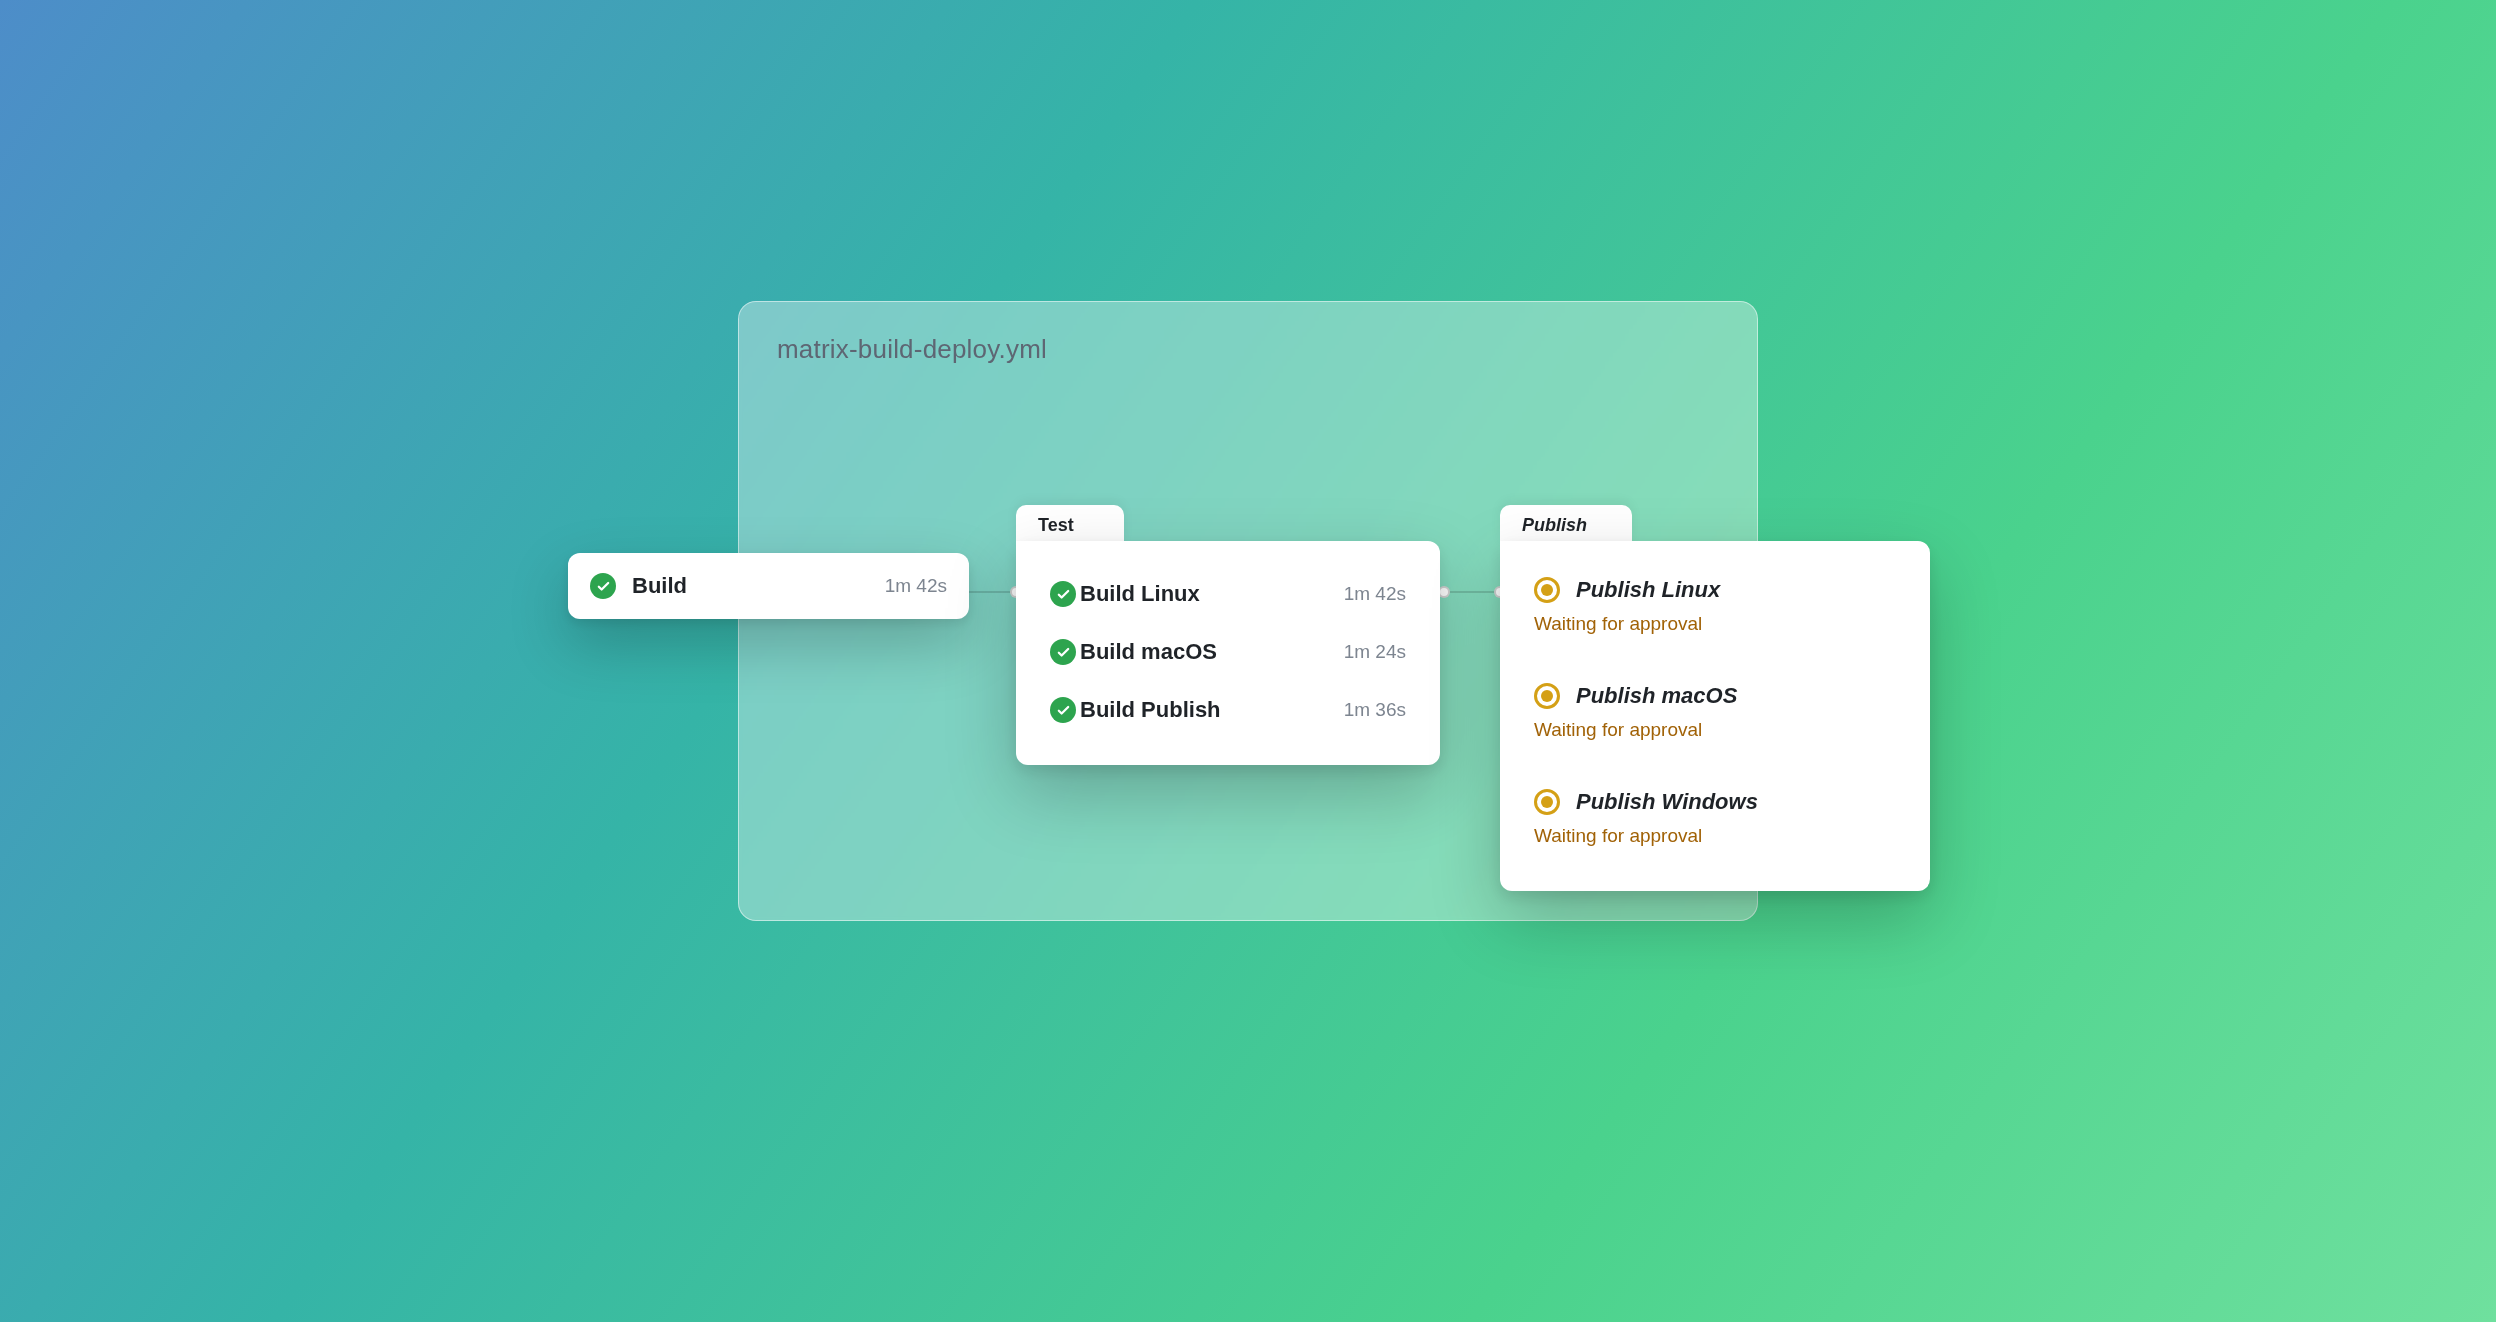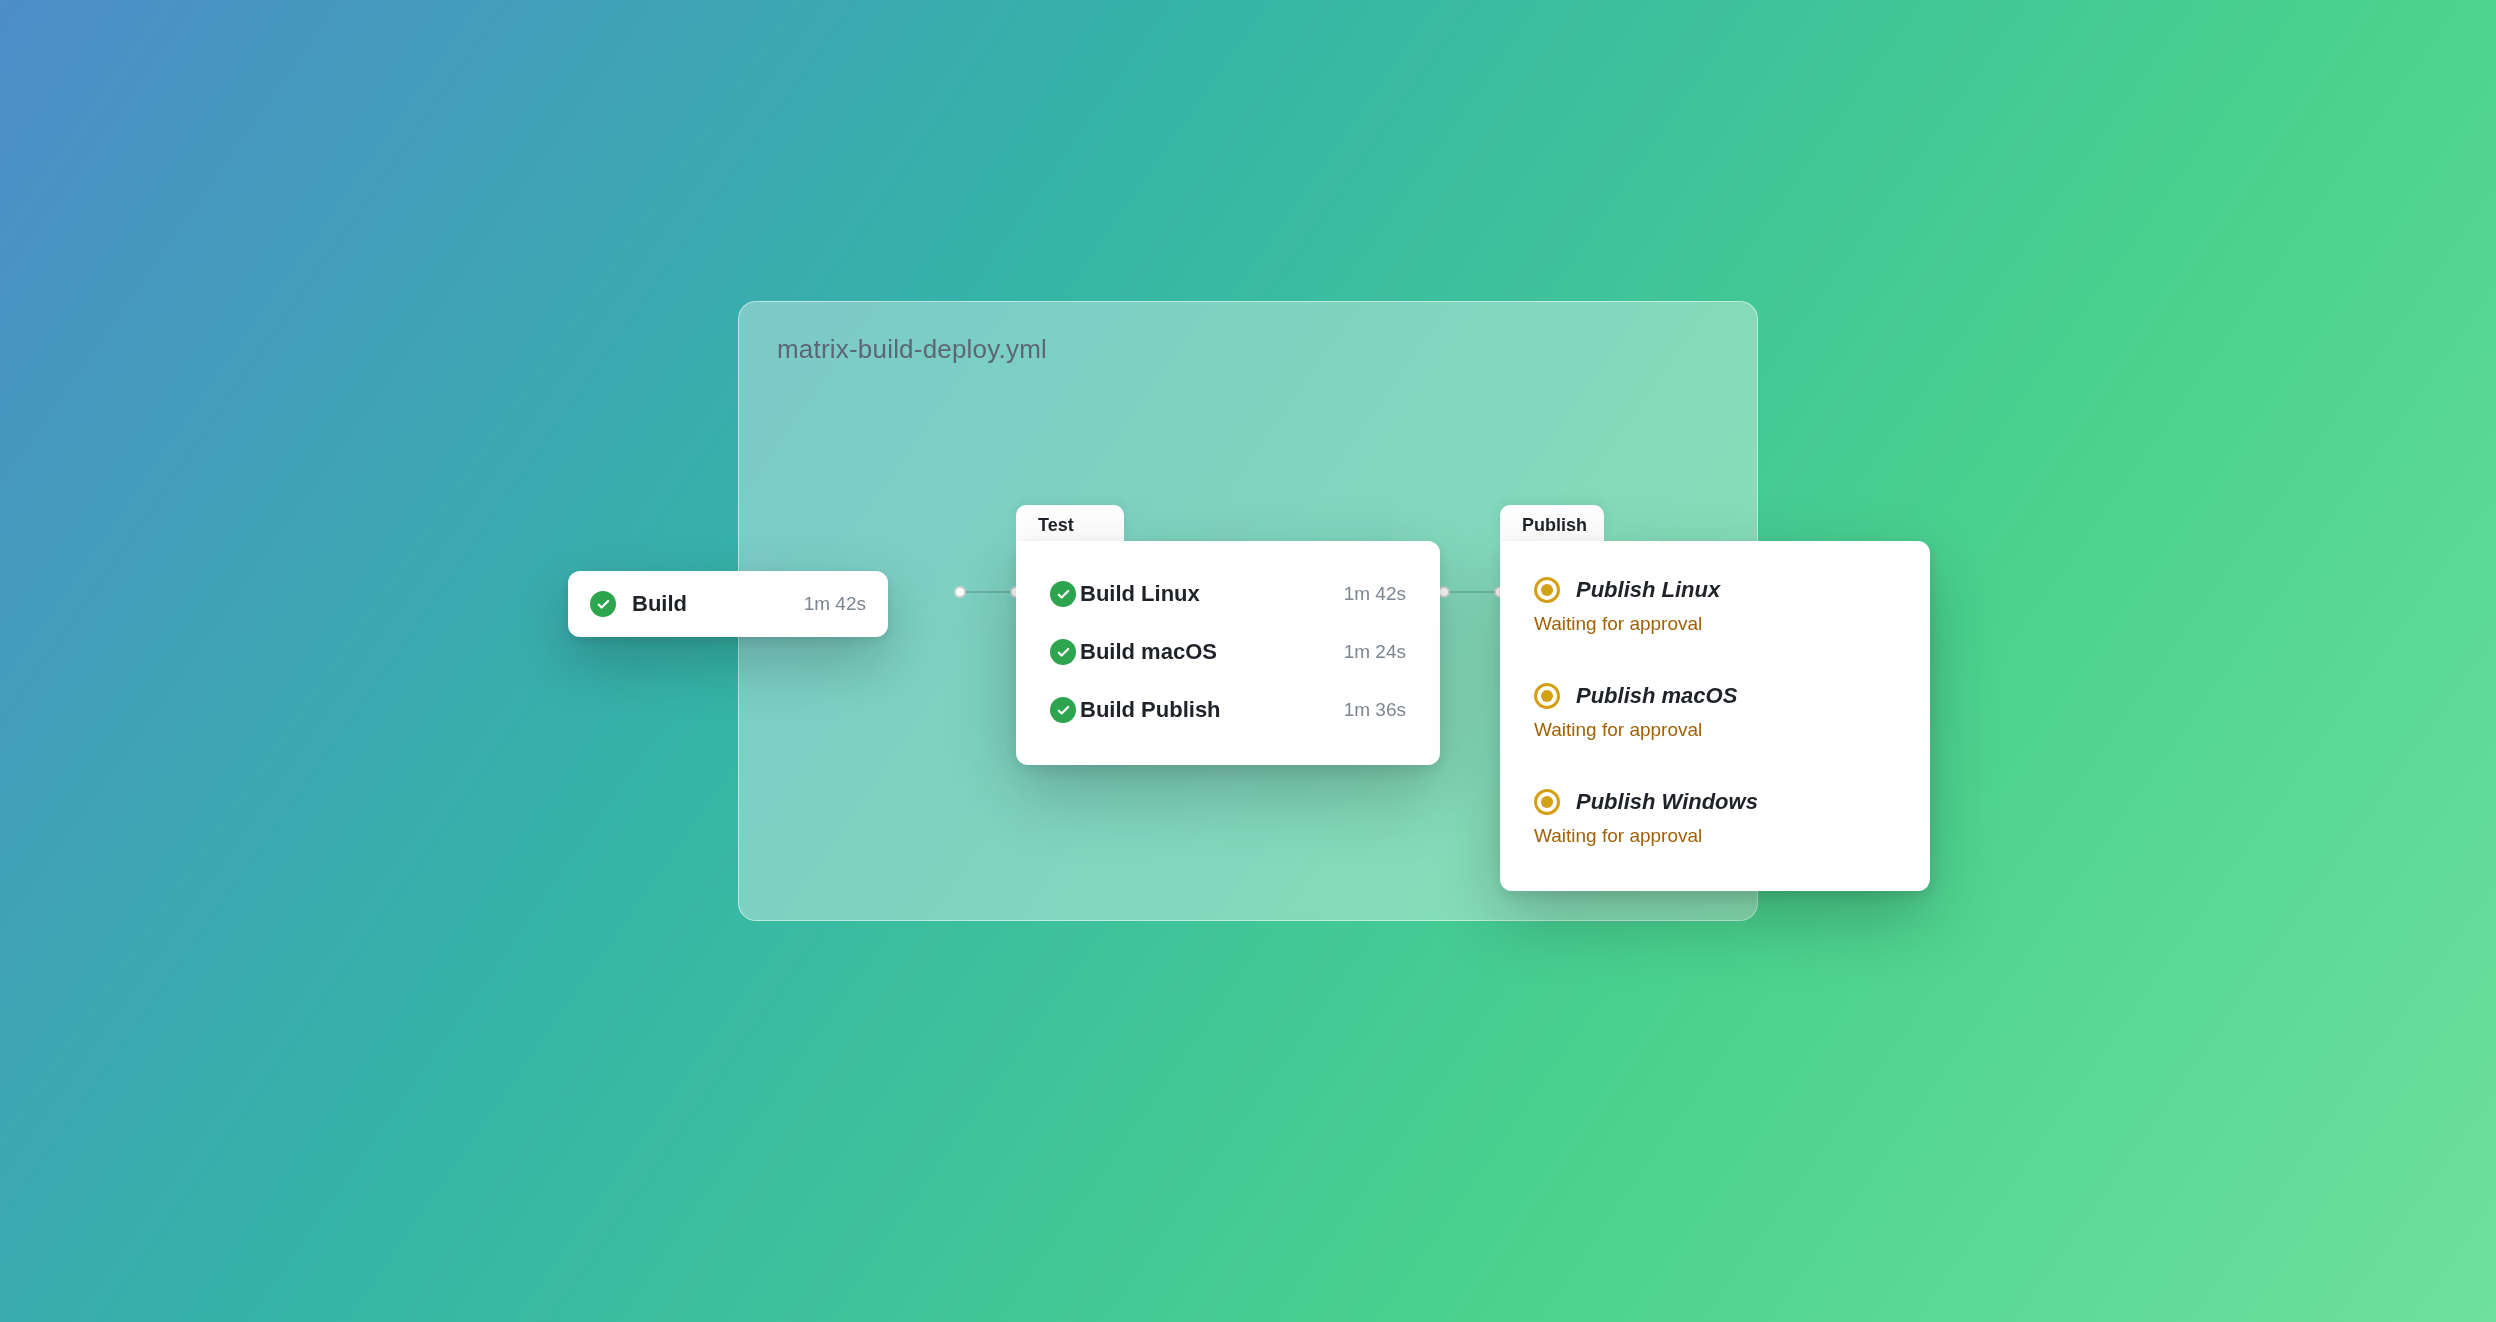--- a/index.html
+++ b/index.html
@@ -47,22 +47,22 @@
   .card {
     position: absolute;
     background: #fff;
     border-radius: 12px;
     box-shadow: 0 24px 60px rgba(0,0,0,0.22), 0 4px 12px rgba(0,0,0,0.10);
   }
 
   
   .build-card {
     left: 80px;
-    top: 270px;
-    width: 320px;
+    top: 252px;
+    width: 401px;
     height: 66px;
     display: flex;
     align-items: center;
     padding: 0 22px;
     gap: 16px;
   }
   .build-card .label {
     font-size: 22px;
     font-weight: 700;
     color: #1f2328;
@@ -185,21 +185,21 @@
   }
 
   
   .test-group { left: 528px; top: 240px; }
   .test-group .group-body { width: 424px; }
   .test-group .group-tab  { width: 108px; }
 
   
   .publish-group { left: 1012px; top: 240px; }
   .publish-group .group-body { width: 430px; }
-  .publish-group .group-tab  { width: 104px; }
+  .publish-group .group-tab  { width: 132px; font-style: italic; }
 
   
   #conn1 { left: 468px; top: 290px; width: 60px;  }
   #dot1a { left: 466px; top: 285px; }
   #dot1b { left: 522px; top: 285px; }
 
   #conn2 { left: 952px; top: 290px; width: 60px; }
   #dot2a { left: 950px; top: 285px; }
   #dot2b { left: 1006px; top: 285px; }
 </style>

